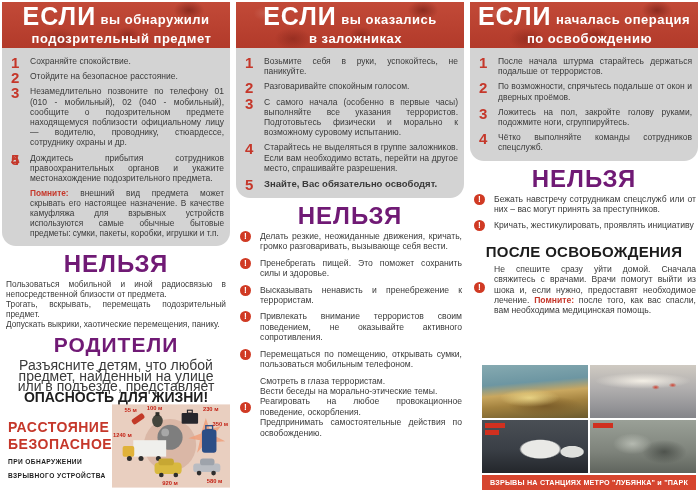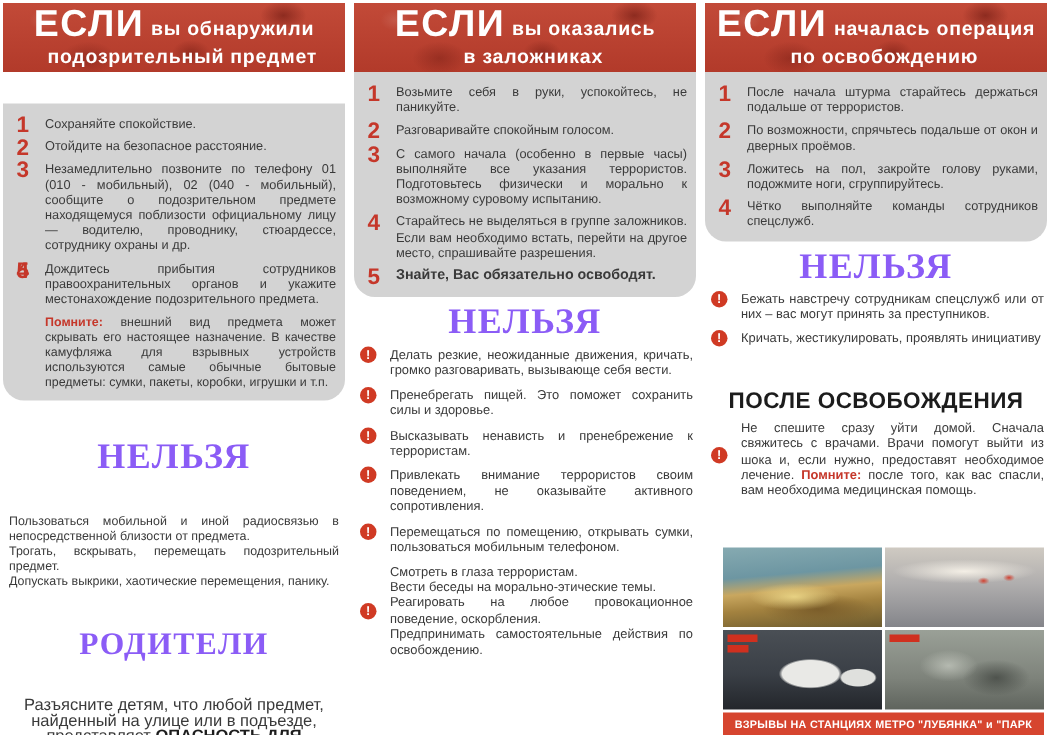--- a/index.html
+++ b/index.html
@@ -1,19 +1,19 @@
 <!DOCTYPE html>
 <html><head>
 <meta charset="utf-8">
 <style>
   html,body{margin:0;padding:0;background:#ffffff;}
   body{width:700px;height:492px;overflow:hidden;font-family:"Liberation Sans",sans-serif;}
   .poster{position:relative;width:700px;height:492px;background:#ffffff;}
   .col{position:absolute;top:2px;height:488px;display:flex;flex-direction:column;overflow:hidden;}
-  #col1{left:2px;width:228px;gap:21px;}
+  #col1{left:2px;width:228px;}
   #col2{left:236px;width:228px;}
   #col3{left:470px;width:228px;}
 
   .hdr{flex:0 0 46px;color:#fff;text-align:center;display:flex;flex-direction:column;justify-content:center;gap:1px;
     background:
       radial-gradient(22px 14px at 82% 18%, rgba(92,16,10,.50), transparent 70%),
       radial-gradient(18px 12px at 55% 72%, rgba(92,16,10,.38), transparent 70%),
       radial-gradient(26px 16px at 25% 80%, rgba(92,16,10,.32), transparent 70%),
       radial-gradient(14px 10px at 12% 25%, rgba(255,255,255,.10), transparent 70%),
       linear-gradient(180deg,#c24a38,#b23a2a);}
@@ -24,40 +24,40 @@
 
   .panel{background:#d3d3d3;border-radius:0 0 14px 14px;padding:8px 6px 8px 4px;}
   .step{position:relative;margin:0 0 5px 0;padding-left:24px;}
   .step:last-child{margin-bottom:0;}
   .num{position:absolute;left:5px;top:0;color:#c5372a;font-weight:bold;font-size:15px;line-height:14px;}
   .step p{margin:0;font-size:8.5px;line-height:10.2px;color:#3a3a3a;text-align:justify;}
   .step.bold p{font-weight:bold;font-size:9.5px;line-height:12px;}
   .note{padding-left:24px;margin-top:1px;font-size:8.3px;line-height:10px;text-align:justify;color:#3a3a3a;}
   .red-lbl{color:#c5372a;font-weight:bold;}
 
-  .red-title{color:#8b5cf6;font-weight:bold;text-align:center;margin:5px 0 3px;font-size:24px;line-height:25px;letter-spacing:1px;font-family:Liberation Serif, serif;}
+  .red-title{color:#701a75;font-weight:bold;text-align:center;margin:5px 0 3px;font-size:24px;line-height:25px;letter-spacing:1px;}
   .red-title.small{font-size:21px;line-height:22px;}
 
   .plain{padding:0 4px;font-size:8.3px;line-height:10px;color:#3a3a3a;text-align:justify;}
-  .parents-text{margin:1px 14px 0;font-size:11px;line-height:10.5px;color:#3a3a3a;text-align:center;}
+  .parents-text{margin:1px 14px 0;font-size:14px;line-height:10.5px;color:#3a3a3a;text-align:center;}
   .parents-text b{color:#1d1d1d;}
 
   .bottom-row{margin-top:auto;display:flex;align-items:flex-end;padding-bottom:2px;}
   .sd{width:104px;padding:0 0 8px 6px;}
   .sd-t{color:#c5372a;font-weight:bold;font-size:14px;line-height:17px;letter-spacing:.5px;}
   .sd-s{font-size:6.6px;font-weight:bold;color:#1d1d1d;line-height:9.5px;letter-spacing:.4px;margin-top:4px;}
   .diagram{width:118px;height:84px;display:block;}
   .diagram text{font-size:6px;font-weight:bold;fill:#c21f12;}
 
   .warn{position:relative;padding-left:20px;margin:0 2px 6px 4px;}
   .warn .ico{position:absolute;left:0;top:0;width:11px;height:11px;background:#d03a24;border-radius:50%;color:#fff;font-weight:bold;font-size:8.5px;line-height:11px;text-align:center;}
   .warn p{margin:0;font-size:8.6px;line-height:10.4px;color:#3a3a3a;text-align:justify;}
   .warn.multiline p{white-space:pre-line;}
 
-  .after-title{font-weight:bold;font-size:15px;color:#1c1c1c;text-align:center;margin:22px 0 4px;letter-spacing:.3px;}
+  .after-title{font-weight:bold;font-size:15px;color:#1c1c1c;text-align:center;margin:6px 0 4px;letter-spacing:.3px;}
 
   .photos{margin:auto 0 0 12px;width:214px;}
   .pgrid{display:grid;grid-template-columns:1fr 1fr;gap:2px;}
   .ph{height:53px;position:relative;overflow:hidden;}
   .ph1{background:
       radial-gradient(40px 12px at 45% 62%, rgba(240,220,140,.85), transparent 75%),
       radial-gradient(50px 14px at 60% 78%, rgba(120,90,40,.9), transparent 75%),
       linear-gradient(175deg,#86aab1 0%,#6d96a2 34%,#c9a75f 52%,#a3823f 70%,#6b5a2e 100%);}
   .ph2{background:
       radial-gradient(5px 3px at 62% 42%, #d04030, transparent 80%),

